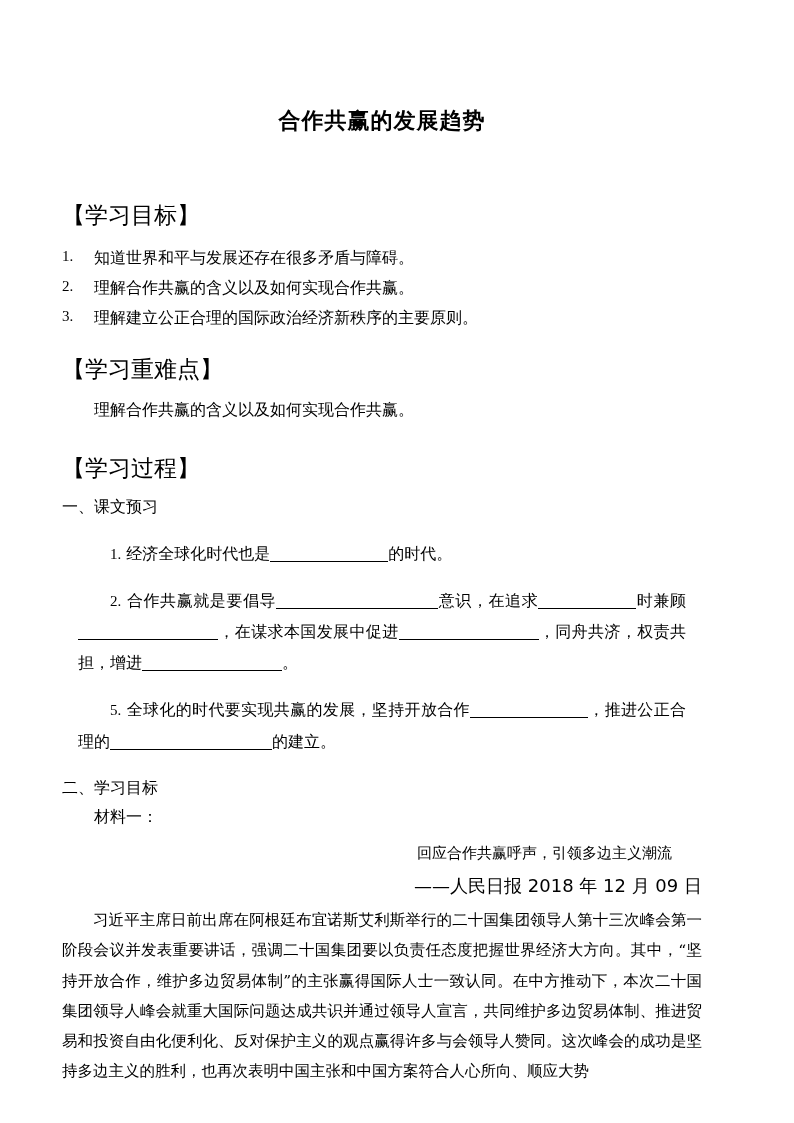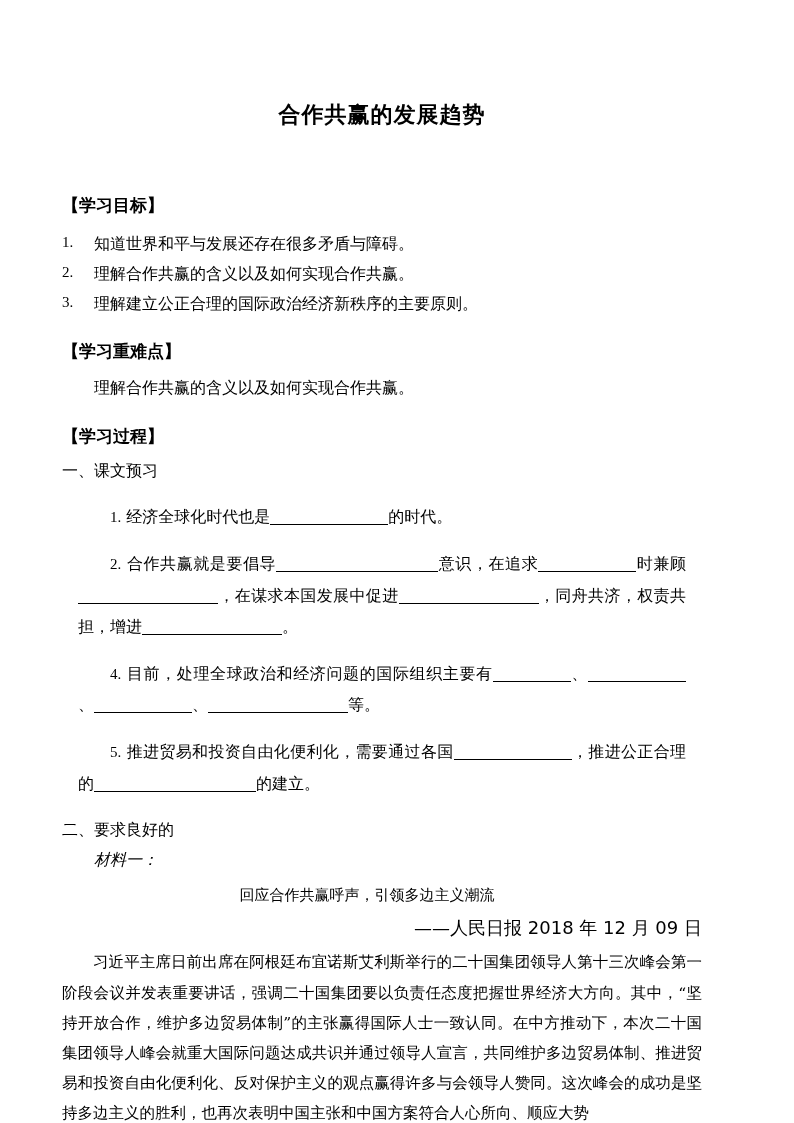--- a/index.html
+++ b/index.html
@@ -26,35 +26,35 @@
     top: 0;
     width: 640px;
   }
 
   
   .doc-title {
     text-align: center;
     font-size: 22px;
     font-weight: bold;
     letter-spacing: 1px;
-    margin: 2px;
+    margin: 8px;
     padding-top: 100px;
     line-height: 1.2;
   }
 
   
   .section-heading {
-    font-size: 17px;
-    font-weight: bold;
+    font-size: 23px;
+    font-weight: normal;
     margin: 0;
     line-height: 1.35;
   }
   .gap-before-goals { margin-top: 66px; }
   .gap-keypoints    { margin-top: 22px; }
-  .gap-process      { margin-top: 22px; }
+  .gap-process      { margin-top: 28px; }
 
   
   .goal-list {
     list-style: none;
     margin: 12px 0 0 0;
     padding: 0;
   }
   .goal-item {
     font-size: 16px;
     line-height: 1.85;
@@ -113,25 +113,24 @@
   .b-lg  { width: 118px; }
   .b-xl  { width: 140px; }
   .b-xxl { width: 162px; }
 
   
   .material-label {
     font-size: 16px;
     line-height: 1.85;
     margin: 0;
     text-indent: 32px;
-    font-style: italic;
   }
   .material-title {
     font-size: 15px;
-    text-align: center;
+    text-align: right;
     margin: 8px 0 0 0;
     line-height: 1.8;
     padding-right: 30px;
   }
   .material-source {
     font-size: 18px;
     text-align: right;
     margin: 2px 0 0 0;
     line-height: 1.9;
   }
@@ -185,33 +184,29 @@
         <span class="num">1.</span>
         <span>经济全球化时代也是</span><span class="blank b-lg"></span><span>的时代。</span>
       </li>
 
       <li class="fill-item">
         <span class="num">2.</span>
         <span>合作共赢就是要倡导</span><span class="blank b-xxl"></span><span>意识，在追求</span><span class="blank b-md"></span><span>时兼顾</span><span class="blank b-xl"></span><span>，在谋求本国发展中促进</span><span class="blank b-xl"></span><span>，同舟共济，权责共担，增进</span><span class="blank b-xl"></span><span>。</span>
       </li>
 
 
-      <li class="fill-item">
-        <span class="num">4.</span>
-        <span>目前，处理全球政治和经济问题的国际组织主要有</span><span class="blank b-sm"></span><span>、</span><span class="blank b-md"></span><span>、</span><span class="blank b-md"></span><span>、</span><span class="blank b-xl"></span><span>等。</span>
-      </li>
 
       <li class="fill-item">
         <span class="num">5.</span>
-        <span>推进贸易和投资自由化便利化，需要通过各国</span><span class="blank b-lg"></span><span>，推进公正合理的</span><span class="blank b-xxl"></span><span>的建立。</span>
+        <span>全球化的时代要实现共赢的发展，坚持开放合作</span><span class="blank b-lg"></span><span>，推进公正合理的</span><span class="blank b-xxl"></span><span>的建立。</span>
       </li>
 
     </ul>
 
-    <p class="ordinal-heading">二、要求良好的</p>
+    <p class="ordinal-heading">二、学习目标</p>
 
     <p class="material-label">材料一：</p>
 
     <p class="material-title">回应合作共赢呼声，引领多边主义潮流</p>
 
     <p class="material-source">——人民日报 2018 年 12 月 09 日</p>
 
     <p class="material-body"><span>习近平主席日前出席在阿根廷布宜诺斯艾利斯举行的二十国集团领导人第十三次峰会第一阶段会议并发表重要讲话，强调二十国集团要以负责任态度把握世界经济大方向。其中，</span><span class="quoted">“坚持开放合作，维护多边贸易体制”</span><span>的主张赢得国际人士一致认同。在中方推动下，本次二十国集团领导人峰会就重大国际问题达成共识并通过领导人宣言，共同维护多边贸易体制、推进贸易和投资自由化便利化、反对保护主义的观点赢得许多与会领导人赞同。这次峰会的成功是坚持多边主义的胜利，也再次表明中国主张和中国方案符合人心所向、顺应大势</span></p>
 
   </div>

